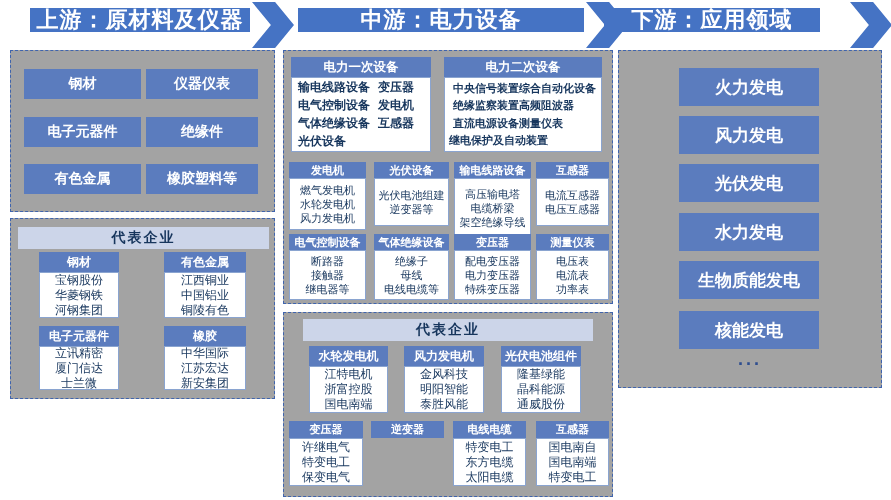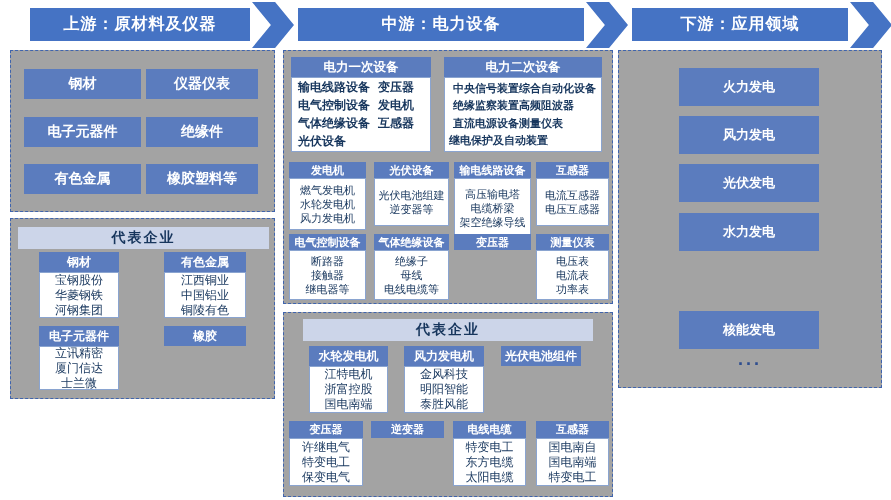--- a/index.html
+++ b/index.html
@@ -1,30 +1,30 @@
 <!DOCTYPE html>
 <html><head>
 <meta charset="utf-8">
 <style>
   html,body{margin:0;padding:0;background:#fff;}
   .stage{position:relative;width:891px;height:500px;background:#fff;overflow:hidden;
          font-family:"Liberation Sans","DejaVu Sans",sans-serif;}
   
-  .bar{position:absolute;top:8px;height:33px;background:#4573c4;color:#fff;
-       font-weight:bold;font-size:16px;letter-spacing:1px;
+  .bar{position:absolute;top:8px;height:24px;background:#4573c4;color:#fff;
+       font-weight:bold;font-size:22px;letter-spacing:1px;
        display:flex;align-items:center;justify-content:center;}
   .chev{position:absolute;top:2px;width:42px;height:46px;background:#4573c4;
         clip-path:polygon(0 0,55% 0,100% 50%,55% 100%,0 100%,45% 50%);}
   
   .dash{position:absolute;border:1.5px dashed #3f64ad;background:#a3a3a3;box-sizing:border-box;}
   
   .btn{position:absolute;height:30px;background:#5b7cbe;color:#fff;font-weight:bold;
        font-size:14px;display:flex;align-items:center;justify-content:center;}
   .app{position:absolute;left:60px;width:140px;height:38px;background:#5b7cbe;color:#fff;
-       font-weight:bold;font-size:13px;display:flex;align-items:center;justify-content:center;}
+       font-weight:bold;font-size:17px;display:flex;align-items:center;justify-content:center;}
   .more{position:absolute;left:0;width:100%;text-align:center;color:#2f4e8f;
         font-weight:bold;font-size:18px;letter-spacing:3px;}
   
   .lhdr{position:absolute;background:#ccd5e9;color:#17365d;font-weight:bold;font-size:14px;
         display:flex;align-items:center;justify-content:center;letter-spacing:2px;}
   
   .grp{position:absolute;}
   .gh{height:20px;background:#5b7cbe;color:#fff;font-size:12px;font-weight:bold;
       display:flex;align-items:center;justify-content:center;}
   .gh2{height:17px;background:#5b7cbe;color:#fff;font-size:11px;font-weight:bold;
@@ -54,21 +54,21 @@
 </style>
 </head>
 <body>
 
 <div class="stage">
 
   <div class="bar" style="left:30px;width:220px">上游：原材料及仪器</div>
   <div class="chev" style="left:252px"></div>
   <div class="bar" style="left:298px;width:286px">中游：电力设备</div>
   <div class="chev" style="left:586px"></div>
-  <div class="bar" style="left:632px;width:216px">下游：应用领域</div>
+  <div class="bar" style="left:604px;width:216px">下游：应用领域</div>
   <div class="chev" style="left:850px"></div>
 
   <div class="dash" style="left:10px;top:50px;width:265px;height:162px">
     <div class="btn" style="left:13px;top:18px;width:117px">钢材</div>
     <div class="btn" style="left:135px;top:18px;width:112px">仪器仪表</div>
     <div class="btn" style="left:13px;top:66px;width:117px">电子元器件</div>
     <div class="btn" style="left:135px;top:66px;width:112px">绝缘件</div>
     <div class="btn" style="left:13px;top:113px;width:117px">有色金属</div>
     <div class="btn" style="left:135px;top:113px;width:112px">橡胶塑料等</div>
   </div>
@@ -95,20 +95,25 @@
     <div class="grp" style="left:28px;top:107px;width:80px">
       <div class="gh">电子元器件</div>
       <div class="gb" style="height:44px">
         <div>立讯精密</div>
         <div>厦门信达</div>
         <div>士兰微</div>
       </div>
     </div>
     <div class="grp" style="left:153px;top:107px;width:82px">
       <div class="gh">橡胶</div>
+      <div class="gb" style="height:44px">
+        <div>中华国际</div>
+        <div>江苏宏达</div>
+        <div>新安集团</div>
+      </div>
     </div>
   </div>
 
   <div class="dash" style="left:283px;top:50px;width:330px;height:254px">
 
     <div class="bigbox" style="left:7px;top:6px;width:140px">
       <div class="bh">电力一次设备</div>
       <div class="bb bb1">
         <div class="brow">
             <span class="c1">输电线路设备</span>
@@ -191,20 +196,25 @@
     <div class="sub" style="left:90px;top:183px;width:75px">
       <div class="sh">气体绝缘设备</div>
       <div class="sb" style="height:50px">
         <div>绝缘子</div>
         <div>母线</div>
         <div>电线电缆等</div>
       </div>
     </div>
     <div class="sub" style="left:170px;top:183px;width:77px">
       <div class="sh">变压器</div>
+      <div class="sb" style="height:50px">
+        <div>配电变压器</div>
+        <div>电力变压器</div>
+        <div>特殊变压器</div>
+      </div>
     </div>
     <div class="sub" style="left:252px;top:183px;width:73px">
       <div class="sh">测量仪表</div>
       <div class="sb" style="height:50px">
         <div>电压表</div>
         <div>电流表</div>
         <div>功率表</div>
       </div>
     </div>
   </div>
@@ -223,20 +233,25 @@
     <div class="grp" style="left:120px;top:33px;width:80px">
       <div class="gh">风力发电机</div>
       <div class="gb" style="height:47px">
         <div>金风科技</div>
         <div>明阳智能</div>
         <div>泰胜风能</div>
       </div>
     </div>
     <div class="grp" style="left:217px;top:33px;width:80px">
       <div class="gh">光伏电池组件</div>
+      <div class="gb" style="height:47px">
+        <div>隆基绿能</div>
+        <div>晶科能源</div>
+        <div>通威股份</div>
+      </div>
     </div>
 
     <div class="grp" style="left:5px;top:108px;width:74px">
       <div class="gh2">变压器</div>
       <div class="gb" style="height:48px">
         <div>许继电气</div>
         <div>特变电工</div>
         <div>保变电气</div>
       </div>
     </div>
@@ -259,17 +274,18 @@
         <div>特变电工</div>
       </div>
     </div>
   </div>
 
   <div class="dash" style="left:618px;top:50px;width:264px;height:338px">
     <div class="app" style="top:17px">火力发电</div>
     <div class="app" style="top:65px">风力发电</div>
     <div class="app" style="top:113px">光伏发电</div>
     <div class="app" style="top:162px">水力发电</div>
+    <div class="app" style="top:210px">生物质能发电</div>
     <div class="app" style="top:260px">核能发电</div>
     <div class="more" style="top:298px">...</div>
   </div>
 
 </div>
 
 </body></html>

